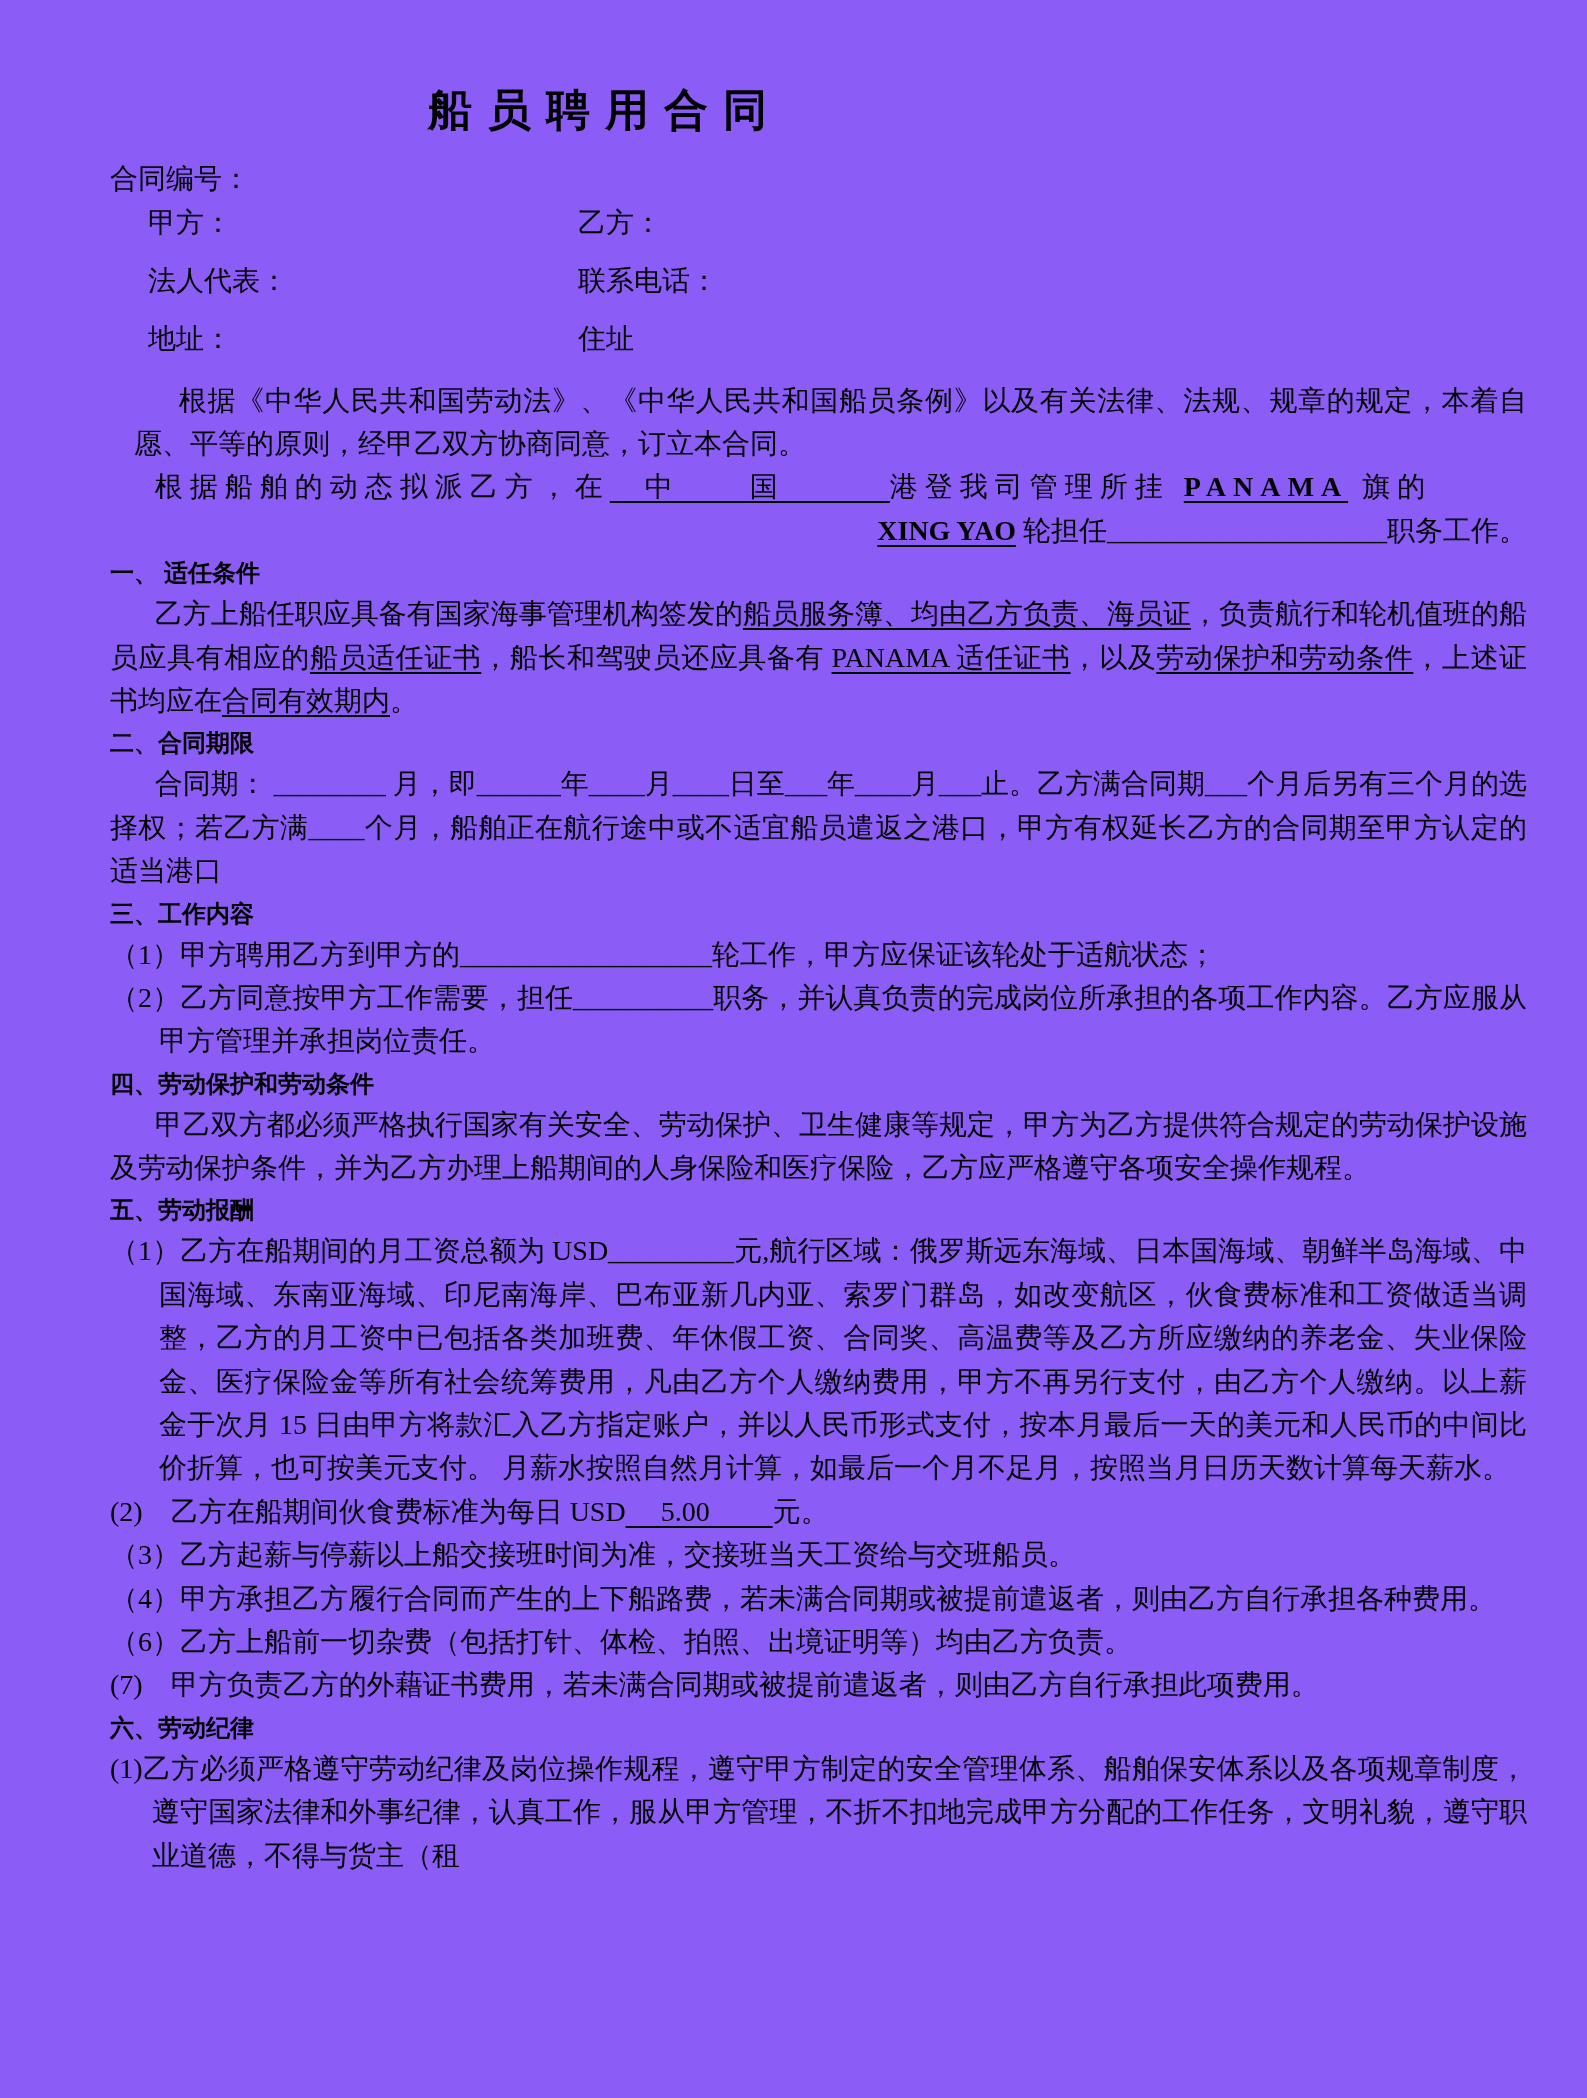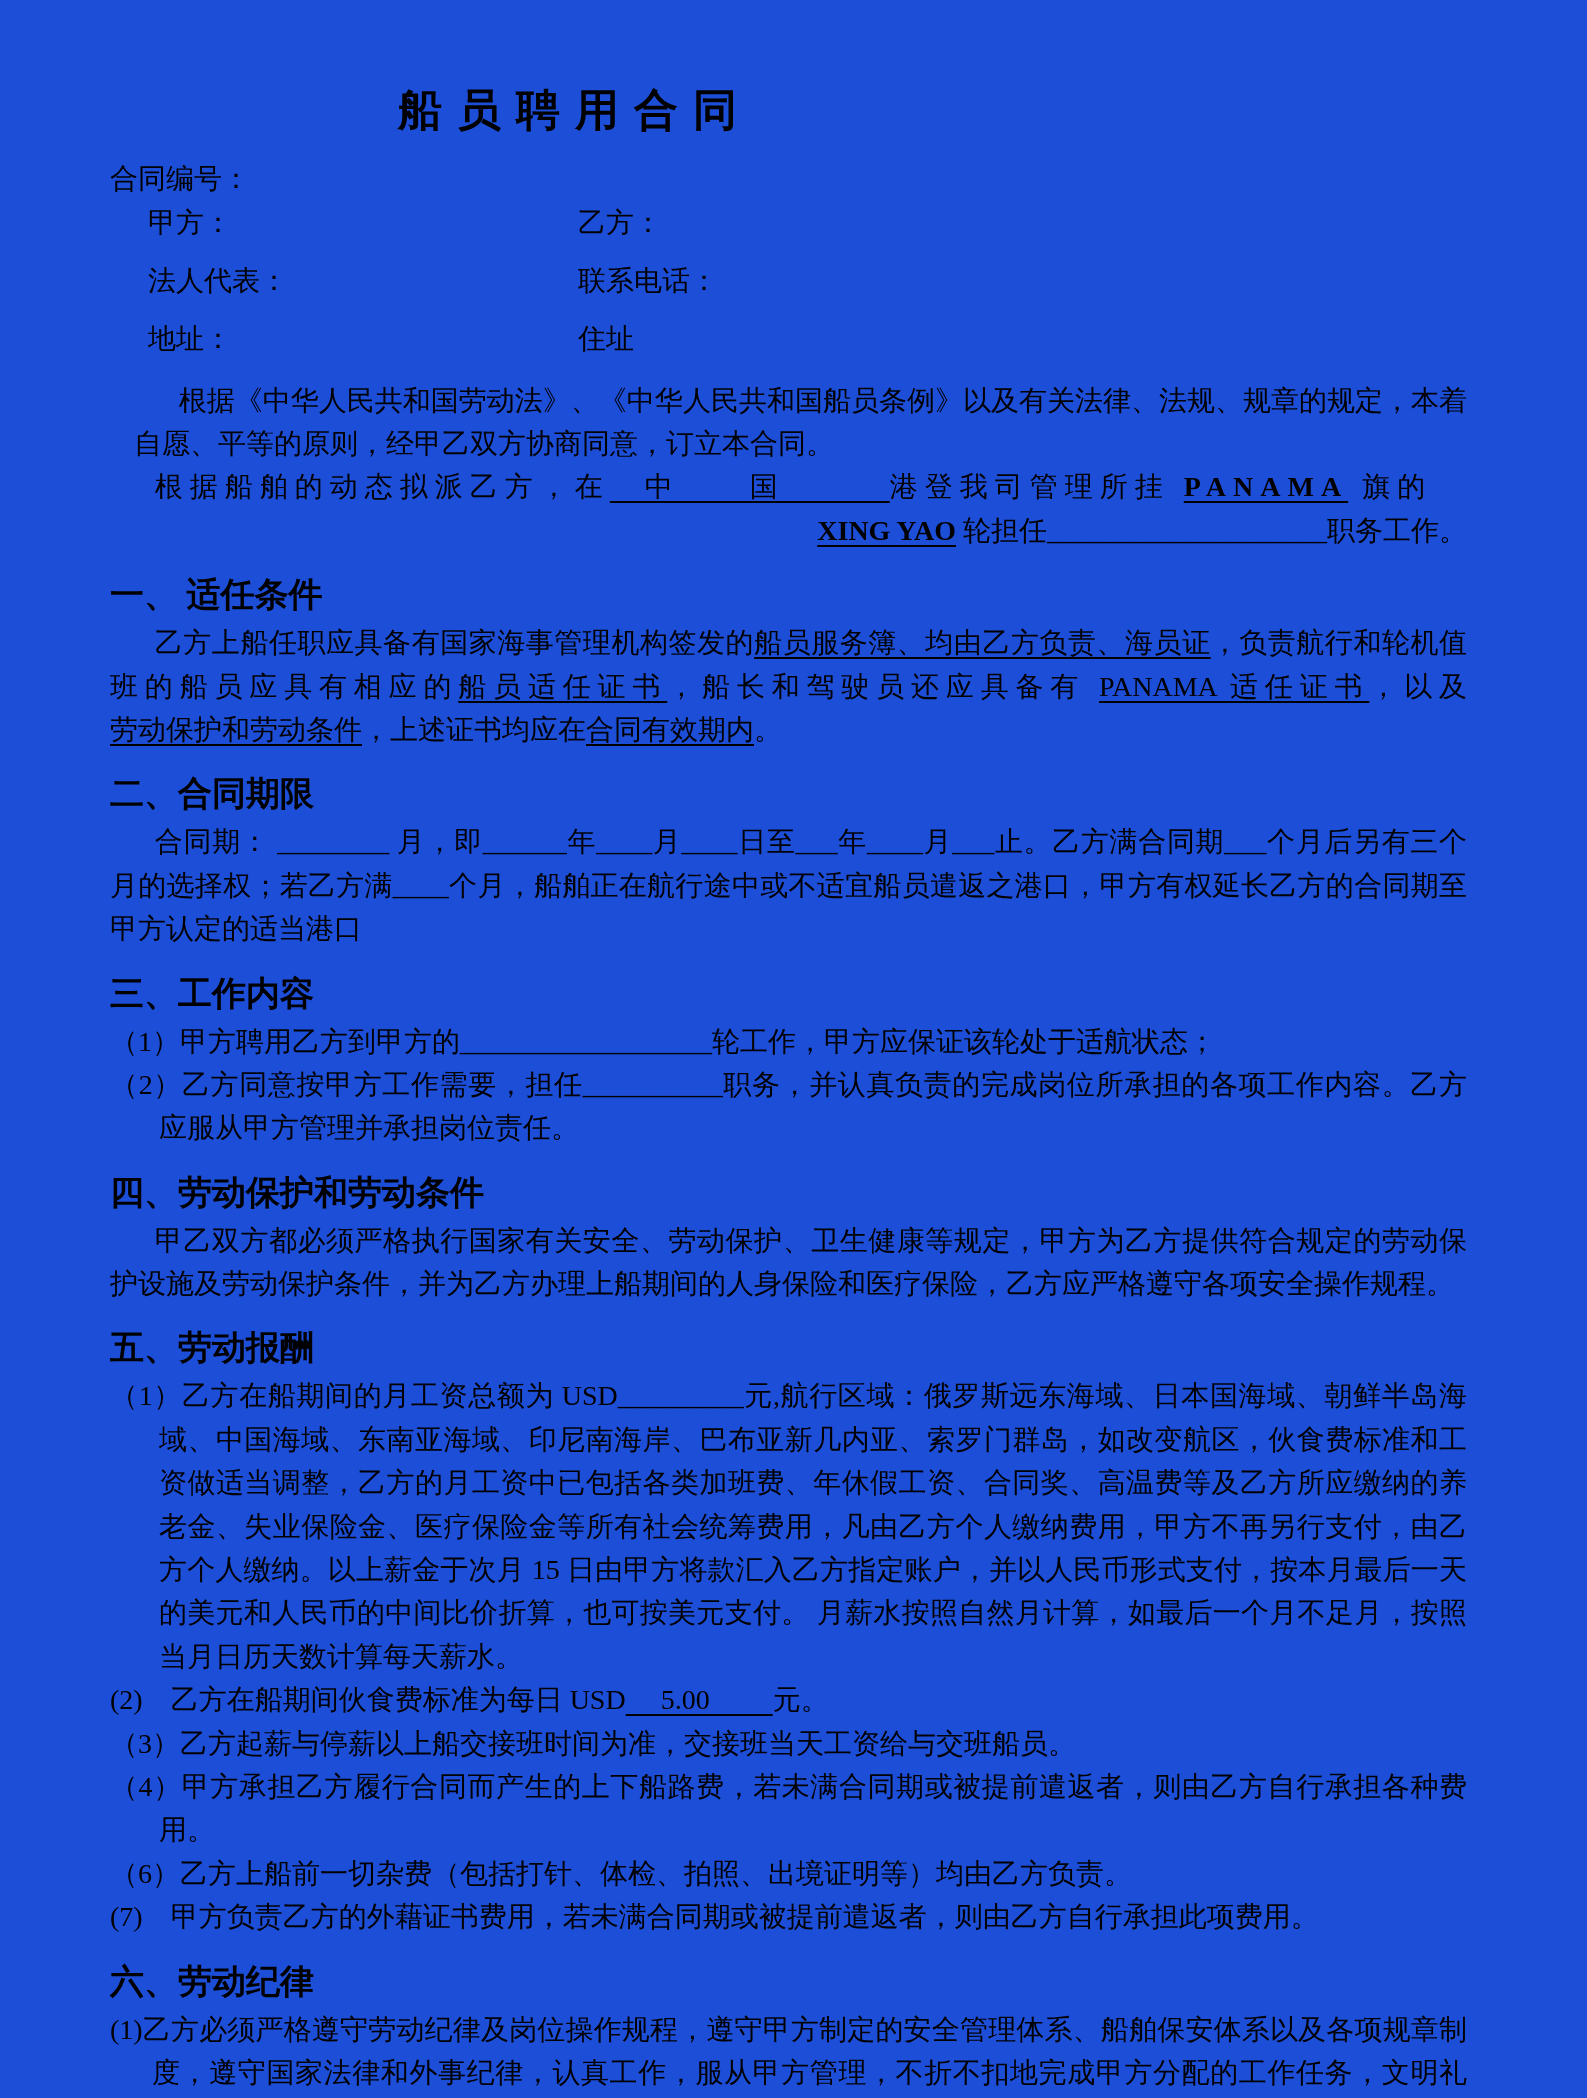--- a/index.html
+++ b/index.html
@@ -1,22 +1,22 @@
 <!DOCTYPE html>
 <html><head>
 <meta charset="utf-8">
 <style>
   html,body { margin:0; padding:0; background:#e8e8e8; }
   .page {
     position:relative;
     width:1587px; height:2098px;
     box-sizing:border-box;
     margin:0 auto;
-    padding:86px 120px 0 110px;
-    background:#1d4ed8;
+    padding:86px 60px 0 110px;
+    background:#8b5cf6;
     color:#000000;
     font-family:"Liberation Serif","DejaVu Serif",serif;
     font-size:28px;
     line-height:1.55;
     overflow:hidden;
   }
   .title {
     font-size:44px;
     font-weight:700;
     text-align:center;
@@ -26,21 +26,21 @@
   }
   .hrow { display:flex; line-height:1.25; margin-bottom:23px; }
   .hrow-first { margin-bottom:9px; }
   .hcol1 { width:468px; padding-left:38px; box-sizing:border-box; }
   .hcol0 { padding-left:0; }
   .para { margin:0; text-align:justify; }
   .ind  { text-indent:1.6em; }
   .pre-space { margin-top:8px;margin-left:24px; }
   .sp   { letter-spacing:7px; }
   .dispatch2 { margin-left:120px; text-align:right; }
-  .sh   { font-size:34px; font-weight:700; margin:17px 0 1px; line-height:1.5; }
+  .sh   { font-size:24px; font-weight:700; margin:3px 0 1px; line-height:1.5; }
   .hang  { padding-left:49px; text-indent:-49px; }
   .hang6 { padding-left:42px; text-indent:-42px; }
   .u  { text-decoration:underline; text-underline-offset:5px; white-space:pre; }
   .bu { font-weight:700; text-decoration:underline; text-underline-offset:5px; white-space:pre; }
 </style>
 </head>
 <body>
 
 <div class="page">
 

